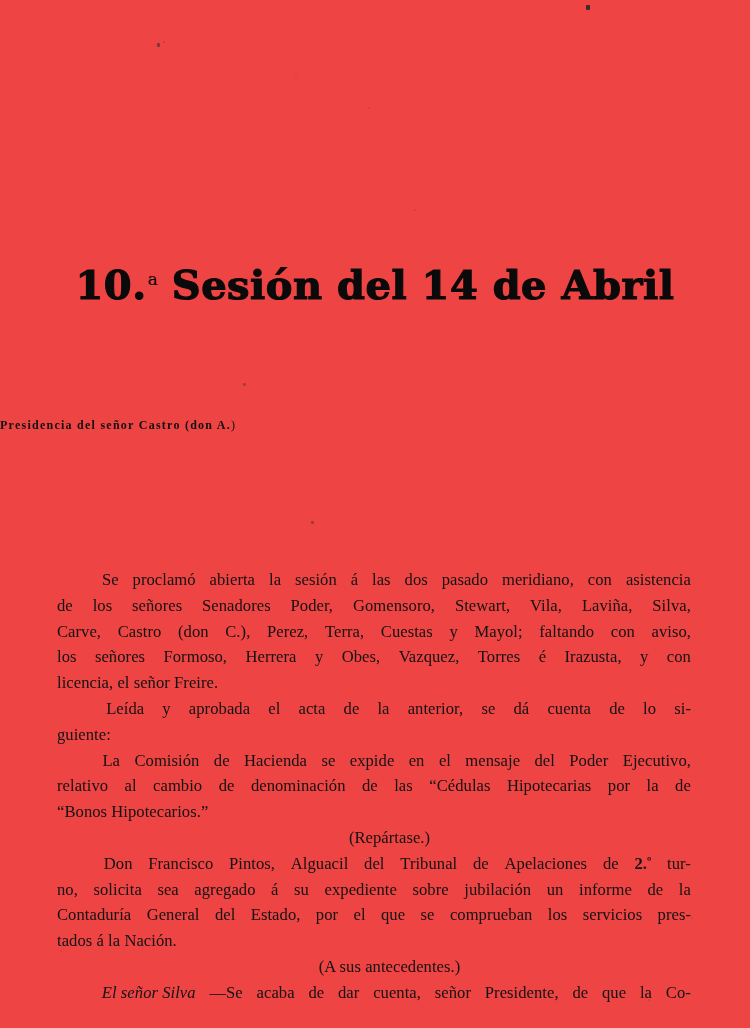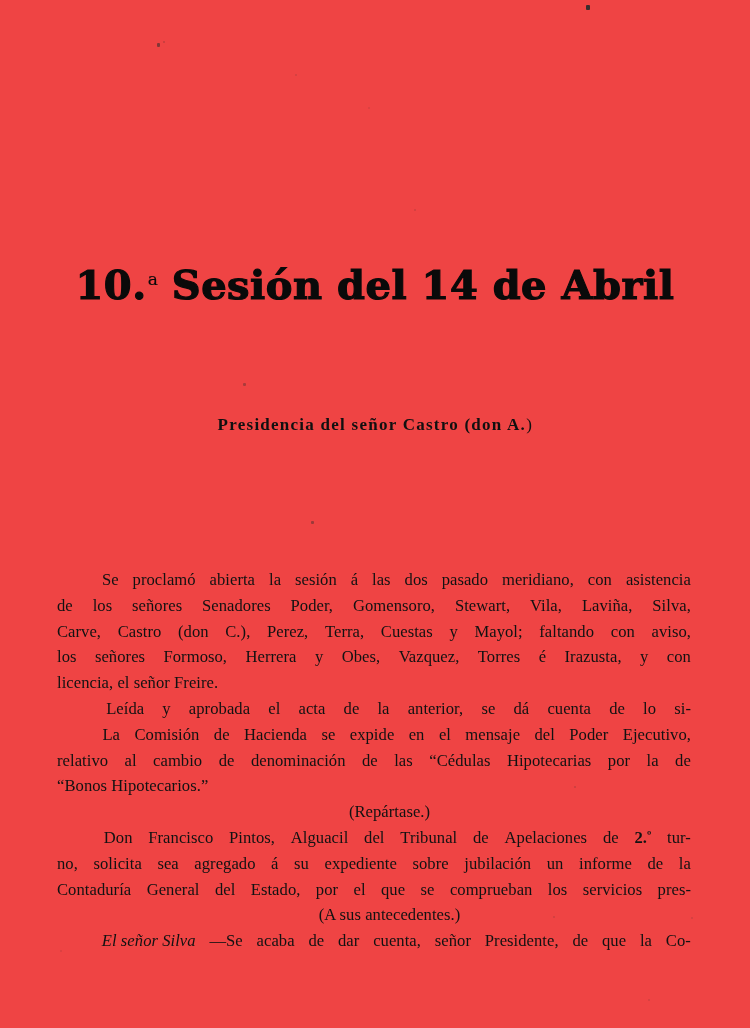--- a/index.html
+++ b/index.html
@@ -66,24 +66,24 @@
     margin-right: 4px;
   }
   .headline .gap { display: inline-block; width: 10px; }
 
   
   .subtitle {
     position: absolute;
     left: 0;
     top: 414px;
     width: 750px;
-    text-align: center;
+    text-align: left;
     font-family: "Liberation Serif", "DejaVu Serif", serif;
     font-weight: 700;
-    font-size: 17px;
+    font-size: 12px;
     line-height: 22px;
     letter-spacing: 1.25px;
     color: #101010;
     white-space: nowrap;
   }
   .subtitle .lite {
     font-weight: 400;
     letter-spacing: 0.6px;
   }
 
@@ -210,20 +210,21 @@
         <span>de</span>
         <span>la</span>
         <span>anterior,</span>
         <span>se</span>
         <span>dá</span>
         <span>cuenta</span>
         <span>de</span>
         <span>lo</span>
         <span>si-</span>
       </div>
+      <div class="ln"><span>guiente:</span></div>
       <div class="ln just">
         <span style="width: 31px; display: inline-block;"></span>
         <span>La</span>
         <span>Comisión</span>
         <span>de</span>
         <span>Hacienda</span>
         <span>se</span>
         <span>expide</span>
         <span>en</span>
         <span>el</span>
@@ -284,20 +285,21 @@
         <span>Estado,</span>
         <span>por</span>
         <span>el</span>
         <span>que</span>
         <span>se</span>
         <span>comprueban</span>
         <span>los</span>
         <span>servicios</span>
         <span>pres-</span>
       </div>
+      <div class="ln"><span>tados</span> <span>á</span> <span>la</span> <span>Nación.</span></div>
       <div class="ln pad-l"><span>(A</span> <span>sus</span> <span>antecedentes.)</span></div>
       <div class="ln just">
         <span style="width: 31px; display: inline-block;"></span>
         <span class="ital">El señor Silva</span>
         <span>—Se</span>
         <span>acaba</span>
         <span>de</span>
         <span>dar</span>
         <span>cuenta,</span>
         <span>señor</span>

